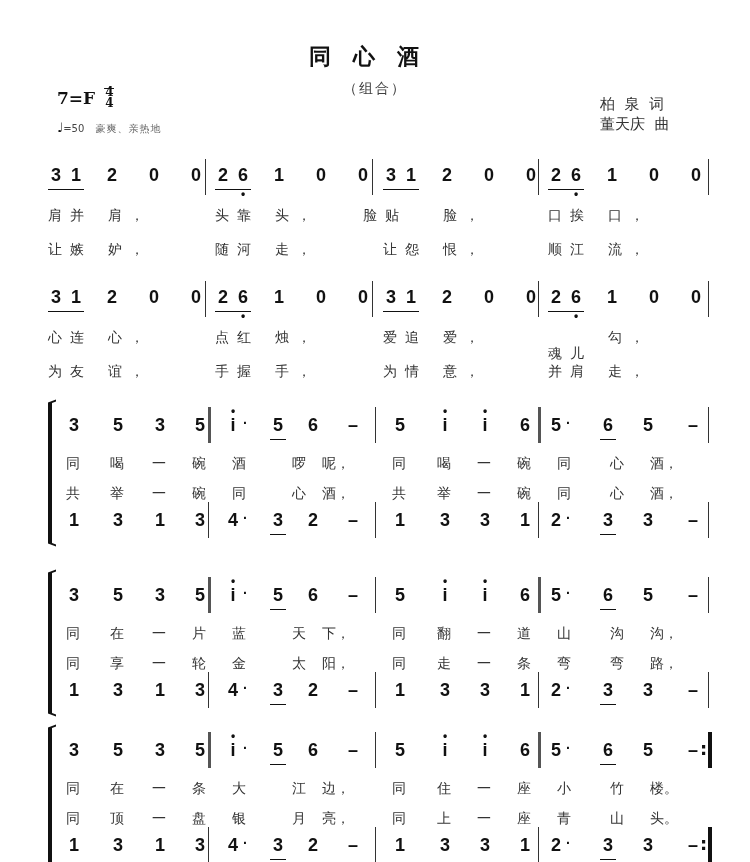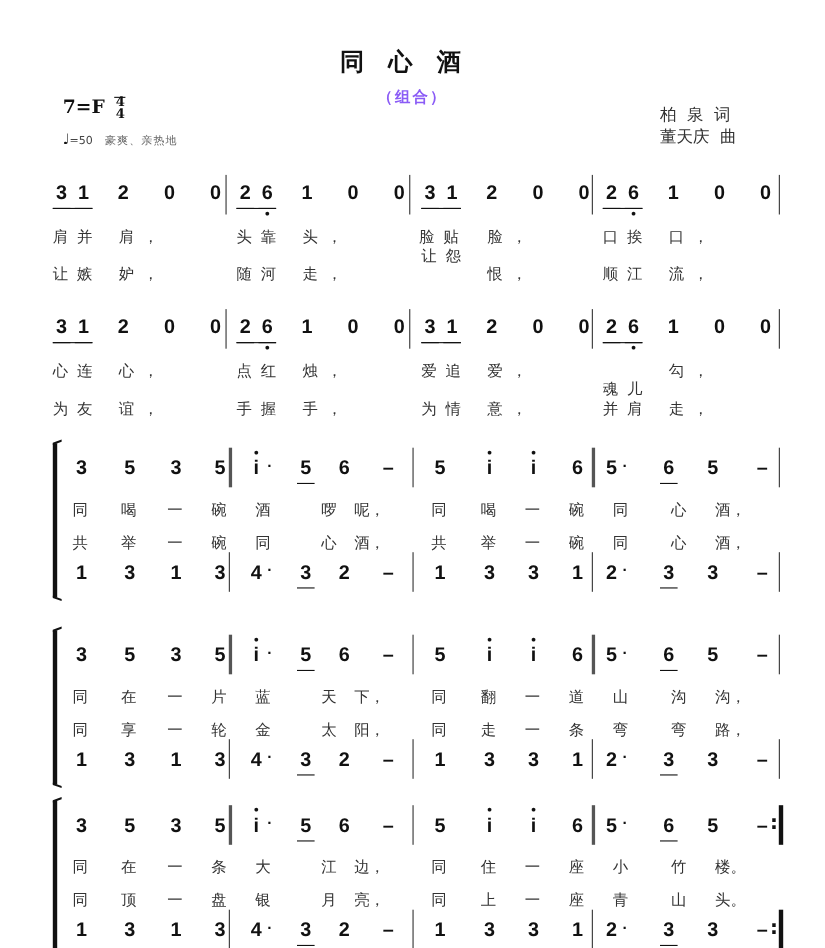--- a/index.html
+++ b/index.html
@@ -2,21 +2,21 @@
 <html><head>
 <meta charset="utf-8">
 <style>
   html, body { margin: 0; padding: 0; background: #ffffff; }
   body { width: 750px; height: 862px; position: relative; overflow: hidden;
          font-family: "DejaVu Sans", "Liberation Sans", sans-serif; color: #111; }
 
   .title { position: absolute; top: 42px; left: 0; width: 750px; text-align: center;
            font-size: 22px; font-weight: bold; letter-spacing: 22px; font-family: "DejaVu Serif", serif; }
   .subtitle { position: absolute; top: 80px; left: 0; width: 730px; text-align: center;
-              font-size: 14px; color: #8b5cf6; letter-spacing: 2px; padding-left: 20px; box-sizing: border-box; font-weight: bold;}
+              font-size: 14px; color: #404040; letter-spacing: 2px; padding-left: 20px; box-sizing: border-box;}
 
   .key { position: absolute; top: 87px; left: 57px; font-size: 17px; font-weight: bold;
          font-family: "DejaVu Serif", serif; display: flex; align-items: center; }
   .timesig { display: inline-flex; flex-direction: column; align-items: center; margin-left: 10px;
              font-size: 12px; line-height: 11px; }
   .timesig .bar { width: 9px; border-top: 1px solid #111; margin: 1px 0; }
   .tempo { position: absolute; top: 120px; left: 57px; font-size: 10px; color: #444; }
   .tempo .note { font-weight: bold; font-size: 13px; color:#111; }
   .tempo .expr { margin-left: 8px; color: #666; letter-spacing: 1px; }
 
@@ -88,29 +88,29 @@
     <div class="cell" style="left: 568px; top: 165px;"><span>6</span><span class="dot-below">•</span><span class="u1"></span></div>
     <div style="position: absolute; left: 548px; top: 189px; width: 36px; border-top: 1.5px solid rgb(17, 17, 17);"></div>
     <div class="cell" style="left: 604px; top: 165px;"><span>1</span></div>
     <div class="cell" style="left: 646px; top: 165px;"><span>0</span></div>
     <div class="cell" style="left: 688px; top: 165px;"><span>0</span></div>
     <div class="bar" style="left: 708px; top: 159px; height: 36px;"></div>
     <div class="lyric" style="left: 48px; top: 207px; letter-spacing: 8px;">肩并</div>
     <div class="lyric" style="left: 108px; top: 207px; letter-spacing: 8px;">肩，</div>
     <div class="lyric" style="left: 215px; top: 207px; letter-spacing: 8px;">头靠</div>
     <div class="lyric" style="left: 275px; top: 207px; letter-spacing: 8px;">头，</div>
-    <div class="lyric" style="left: 381px; top: 207px; letter-spacing: 8px;">脸贴</div>
+    <div class="lyric" style="left: 363px; top: 207px; letter-spacing: 8px;">脸贴</div>
     <div class="lyric" style="left: 443px; top: 207px; letter-spacing: 8px;">脸，</div>
     <div class="lyric" style="left: 548px; top: 207px; letter-spacing: 8px;">口挨</div>
     <div class="lyric" style="left: 608px; top: 207px; letter-spacing: 8px;">口，</div>
     <div class="lyric" style="left: 48px; top: 241px; letter-spacing: 8px;">让嫉</div>
     <div class="lyric" style="left: 108px; top: 241px; letter-spacing: 8px;">妒，</div>
     <div class="lyric" style="left: 215px; top: 241px; letter-spacing: 8px;">随河</div>
     <div class="lyric" style="left: 275px; top: 241px; letter-spacing: 8px;">走，</div>
-    <div class="lyric" style="left: 383px; top: 224px; letter-spacing: 8px;">让怨</div>
+    <div class="lyric" style="left: 383px; top: 241px; letter-spacing: 8px;">让怨</div>
     <div class="lyric" style="left: 443px; top: 241px; letter-spacing: 8px;">恨，</div>
     <div class="lyric" style="left: 548px; top: 241px; letter-spacing: 8px;">顺江</div>
     <div class="lyric" style="left: 608px; top: 241px; letter-spacing: 8px;">流，</div>
     <div class="cell" style="left: 48px; top: 287px;"><span>3</span><span class="u1"></span></div>
     <div class="cell" style="left: 68px; top: 287px;"><span>1</span><span class="u1"></span></div>
     <div style="position: absolute; left: 48px; top: 311px; width: 36px; border-top: 1.5px solid rgb(17, 17, 17);"></div>
     <div class="cell" style="left: 104px; top: 287px;"><span>2</span></div>
     <div class="cell" style="left: 146px; top: 287px;"><span>0</span></div>
     <div class="cell" style="left: 188px; top: 287px;"><span>0</span></div>
     <div class="bar" style="left: 205px; top: 281px; height: 36px;"></div>

